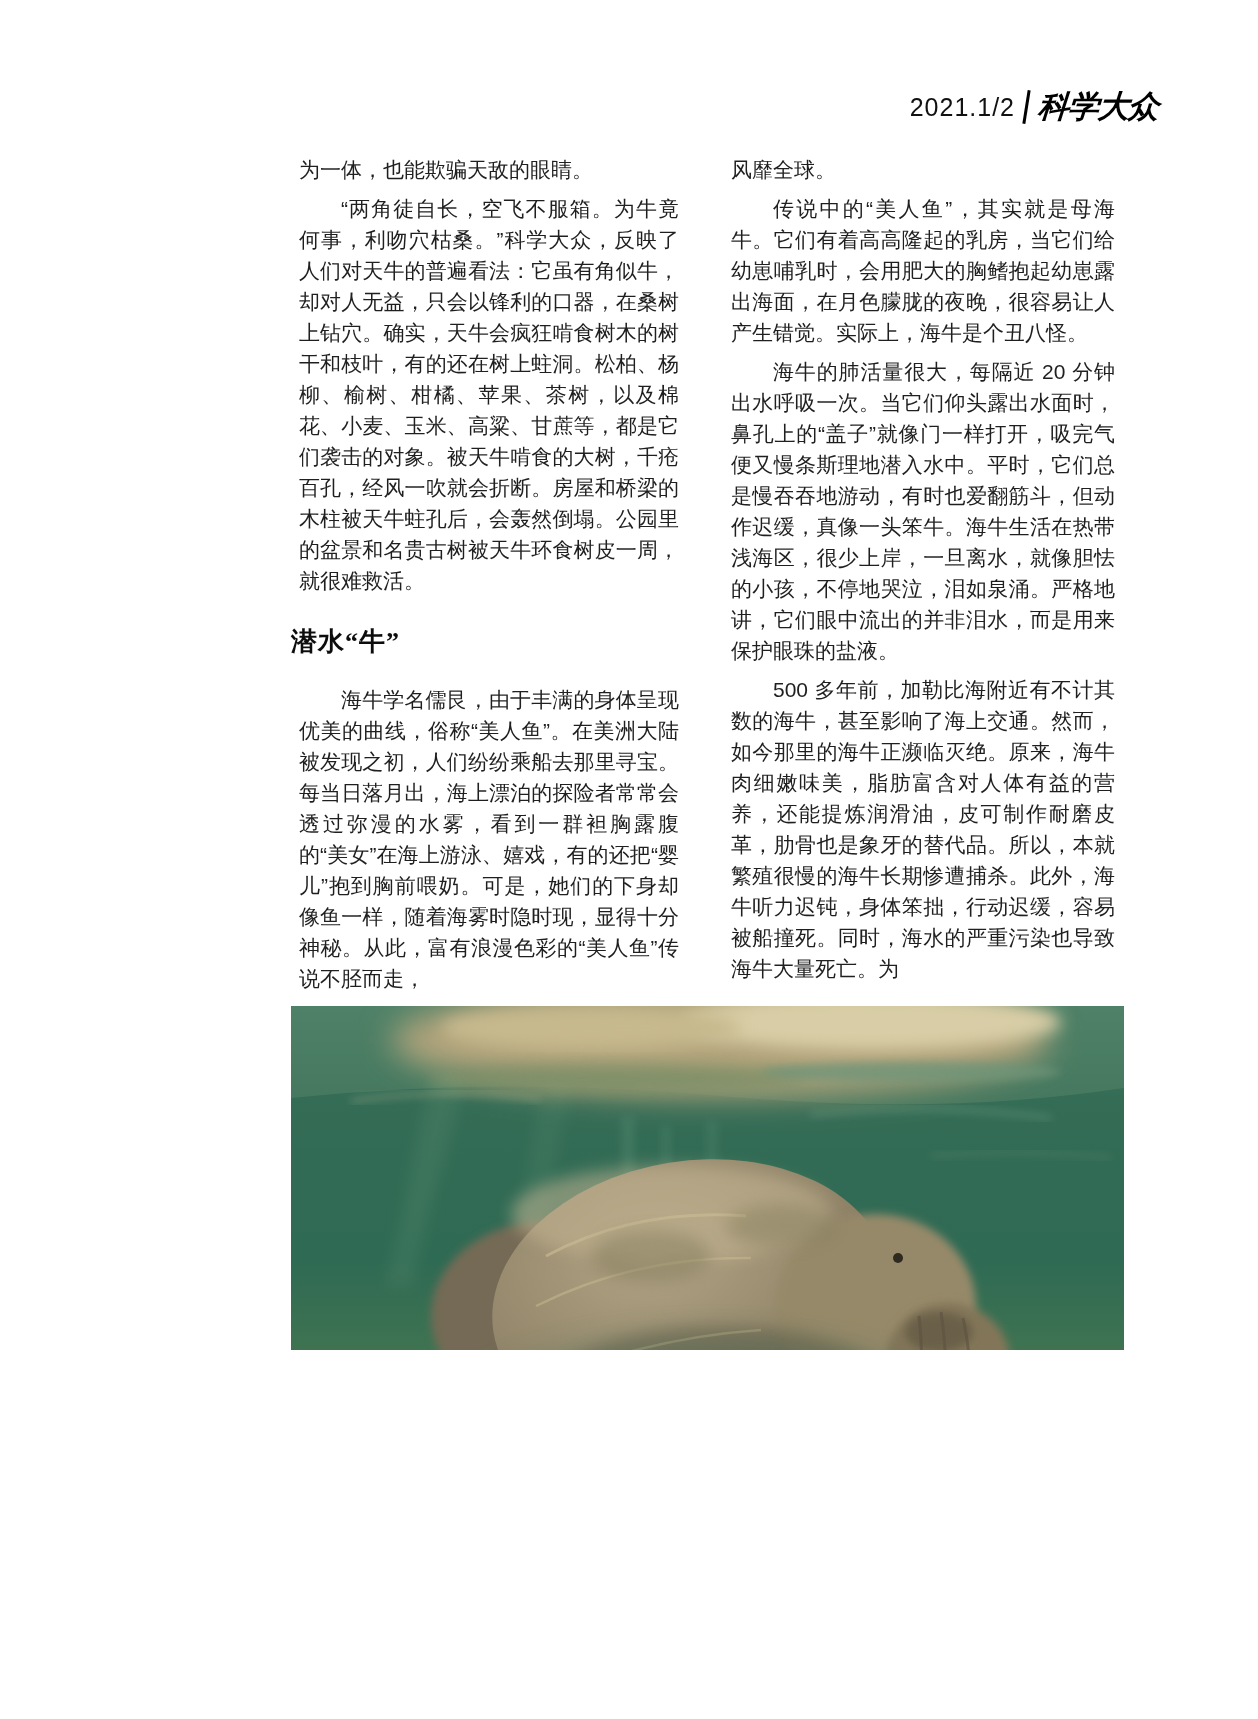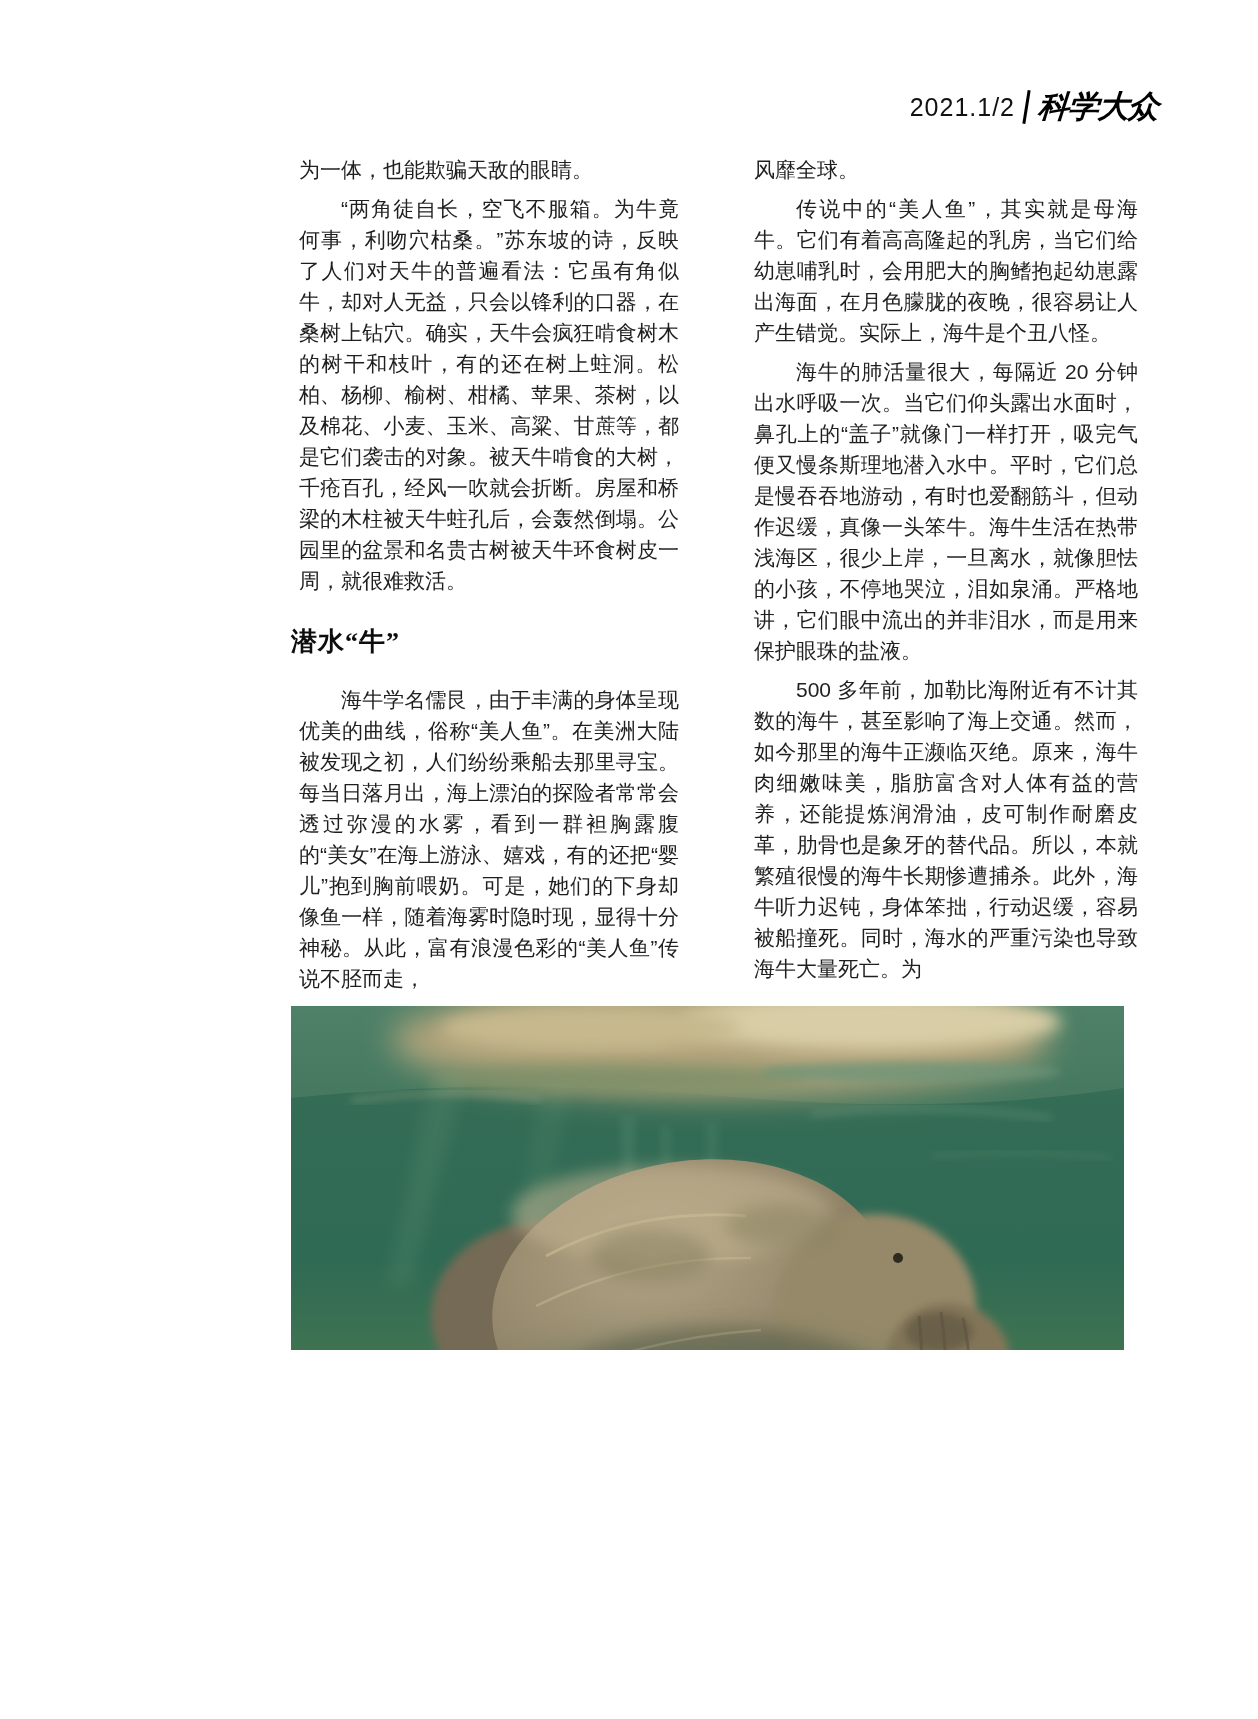--- a/index.html
+++ b/index.html
@@ -28,21 +28,21 @@
     font-weight:bold;font-style:italic;
     font-size:31px;color:#000;letter-spacing:-1px;
     transform:skewX(-4deg);
   }
   
   .col{
     position:absolute;top:146px;
     font-size:21px;line-height:31px;text-align:justify;
   }
   .col-left{left:291px;width:396px;}
-  .col-right{left:746px;width:400px;}
+  .col-right{left:723px;width:400px;}
   .col p{margin:8px;}
   .col p.indent{text-indent:2em;}
   .section-heading{
     font-size:26px;font-weight:bold;color:#0d0d0d;
     margin:31px 0 27px 0;letter-spacing:1px;
     line-height:30px;text-align:left;font-family:Liberation Serif, serif;
   }
   
   .photo-wrap{
     position:absolute;left:291px;top:1006px;
@@ -65,21 +65,21 @@
 <div class="page">
 
   <div class="header">
     <span class="issue">2021.1/2</span>
     <span class="logo-divider"></span>
     <span class="magazine-logo">科学大众</span>
   </div>
 
   <div class="col col-left">
     <p>为一体，也能欺骗天敌的眼睛。</p>
-    <p class="indent">“两角徒自长，空飞不服箱。为牛竟何事，利吻穴枯桑。”苏东坡的诗，反映了人们对天牛的普遍看法：它虽有角似牛，却对人无益，只会以锋利的口器，在桑树上钻穴。确实，天牛会疯狂啃食树木的树干和枝叶，有的还在树上蛀洞。松柏、杨柳、榆树、柑橘、苹果、茶树，以及棉花、小麦、玉米、高粱、甘蔗等，都是它们袭击的对象。被天牛啃食的大树，千疮百孔，经风一吹就会折断。房屋和桥梁的木柱被天牛蛀孔后，会轰然倒塌。公园里的盆景和名贵古树被天牛环食树皮一周，就很难救活。</p>
+    <p class="indent">“两角徒自长，空飞不服箱。为牛竟何事，利吻穴枯桑。”科学大众，反映了人们对天牛的普遍看法：它虽有角似牛，却对人无益，只会以锋利的口器，在桑树上钻穴。确实，天牛会疯狂啃食树木的树干和枝叶，有的还在树上蛀洞。松柏、杨柳、榆树、柑橘、苹果、茶树，以及棉花、小麦、玉米、高粱、甘蔗等，都是它们袭击的对象。被天牛啃食的大树，千疮百孔，经风一吹就会折断。房屋和桥梁的木柱被天牛蛀孔后，会轰然倒塌。公园里的盆景和名贵古树被天牛环食树皮一周，就很难救活。</p>
     <h2 class="section-heading">潜水“牛”</h2>
     <p class="indent">海牛学名儒艮，由于丰满的身体呈现优美的曲线，俗称“美人鱼”。在美洲大陆被发现之初，人们纷纷乘船去那里寻宝。每当日落月出，海上漂泊的探险者常常会透过弥漫的水雾，看到一群袒胸露腹的“美女”在海上游泳、嬉戏，有的还把“婴儿”抱到胸前喂奶。可是，她们的下身却像鱼一样，随着海雾时隐时现，显得十分神秘。从此，富有浪漫色彩的“美人鱼”传说不胫而走，</p>
   </div>
 
   <div class="col col-right">
     <p>风靡全球。</p>
     <p class="indent">传说中的“美人鱼”，其实就是母海牛。它们有着高高隆起的乳房，当它们给幼崽哺乳时，会用肥大的胸鳍抱起幼崽露出海面，在月色朦胧的夜晚，很容易让人产生错觉。实际上，海牛是个丑八怪。</p>
     <p class="indent">海牛的肺活量很大，每隔近 20 分钟出水呼吸一次。当它们仰头露出水面时，鼻孔上的“盖子”就像门一样打开，吸完气便又慢条斯理地潜入水中。平时，它们总是慢吞吞地游动，有时也爱翻筋斗，但动作迟缓，真像一头笨牛。海牛生活在热带浅海区，很少上岸，一旦离水，就像胆怯的小孩，不停地哭泣，泪如泉涌。严格地讲，它们眼中流出的并非泪水，而是用来保护眼珠的盐液。</p>
     <p class="indent">500 多年前，加勒比海附近有不计其数的海牛，甚至影响了海上交通。然而，如今那里的海牛正濒临灭绝。原来，海牛肉细嫩味美，脂肪富含对人体有益的营养，还能提炼润滑油，皮可制作耐磨皮革，肋骨也是象牙的替代品。所以，本就繁殖很慢的海牛长期惨遭捕杀。此外，海牛听力迟钝，身体笨拙，行动迟缓，容易被船撞死。同时，海水的严重污染也导致海牛大量死亡。为</p>
   </div>

